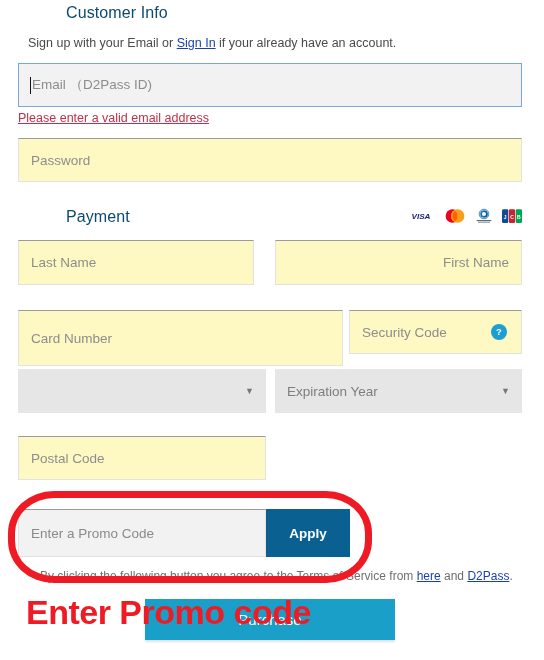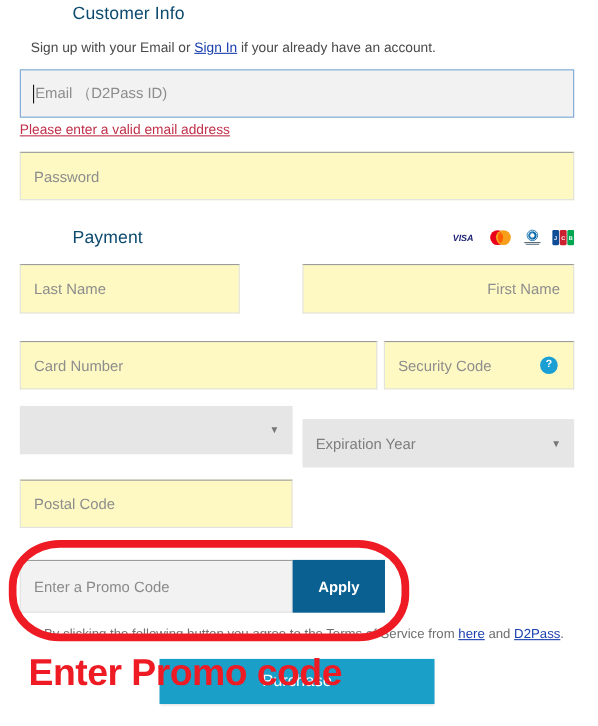--- a/index.html
+++ b/index.html
@@ -89,26 +89,26 @@
     margin-left: auto;
     font-size: 9px;
     color: #777;
     line-height: 1;
   }
 
   
   #email-field      { left: 18px; top: 63px;  width: 504px; height: 44px; }
   #email-error      { position:absolute; left: 18px; top: 111px; font-size: 12.5px; color: #c0304a; text-decoration: underline; }
   #password-field   { left: 18px; top: 138px; width: 504px; height: 44px; }
-  #lastname-field   { left: 18px; top: 240px; width: 200px; height: 45px; }
+  #lastname-field   { left: 18px; top: 240px; width: 236px; height: 45px; }
   #firstname-field  { left: 275px; top: 240px; width: 247px; height: 45px; justify-content: flex-end; }
-  #cardnumber-field { left: 18px; top: 310px; width: 325px; height: 44px; }
+  #cardnumber-field { left: 18px; top: 310px; width: 325px; height: 56px; }
   #securitycode-field { left: 349px; top: 310px; width: 173px; height: 44px; }
   #expmonth-select  { left: 18px; top: 369px; width: 248px; height: 44px; }
-  #expyear-select   { left: 275px; top: 369px; width: 247px; height: 44px; margin-top: 12px; }
+  #expyear-select   { left: 275px; top: 369px; width: 247px; height: 44px; }
   #postalcode-field { left: 18px; top: 436px; width: 248px; height: 44px; }
 
   .help-icon {
     position: absolute;
     right: 14px; top: 50%;
     transform: translateY(-50%);
     width: 16px; height: 16px;
     border-radius: 50%;
     background: #1a9fd4;
     color: #fff;

